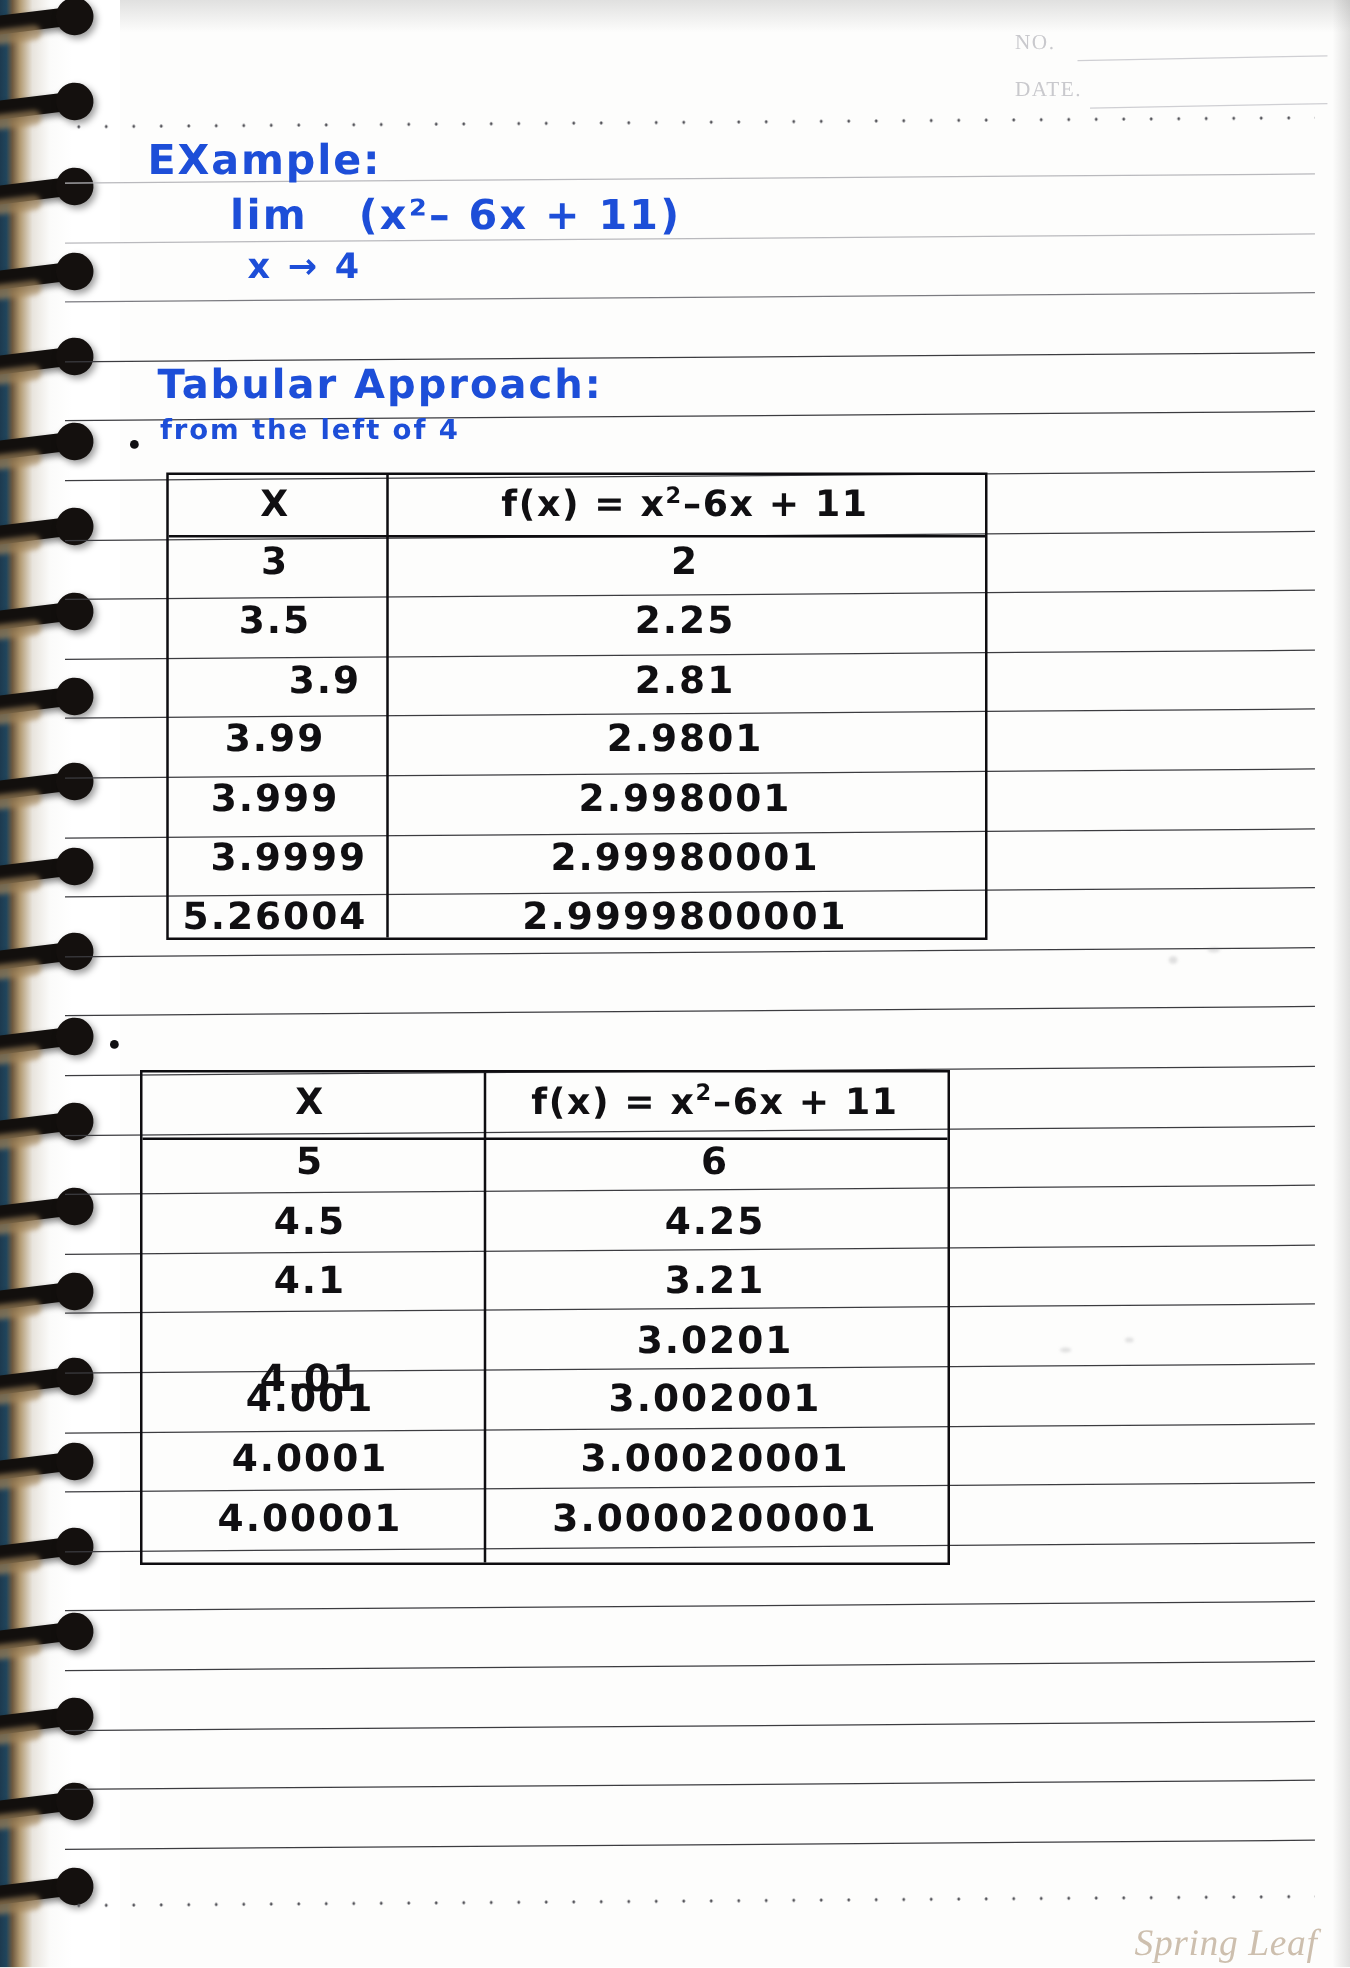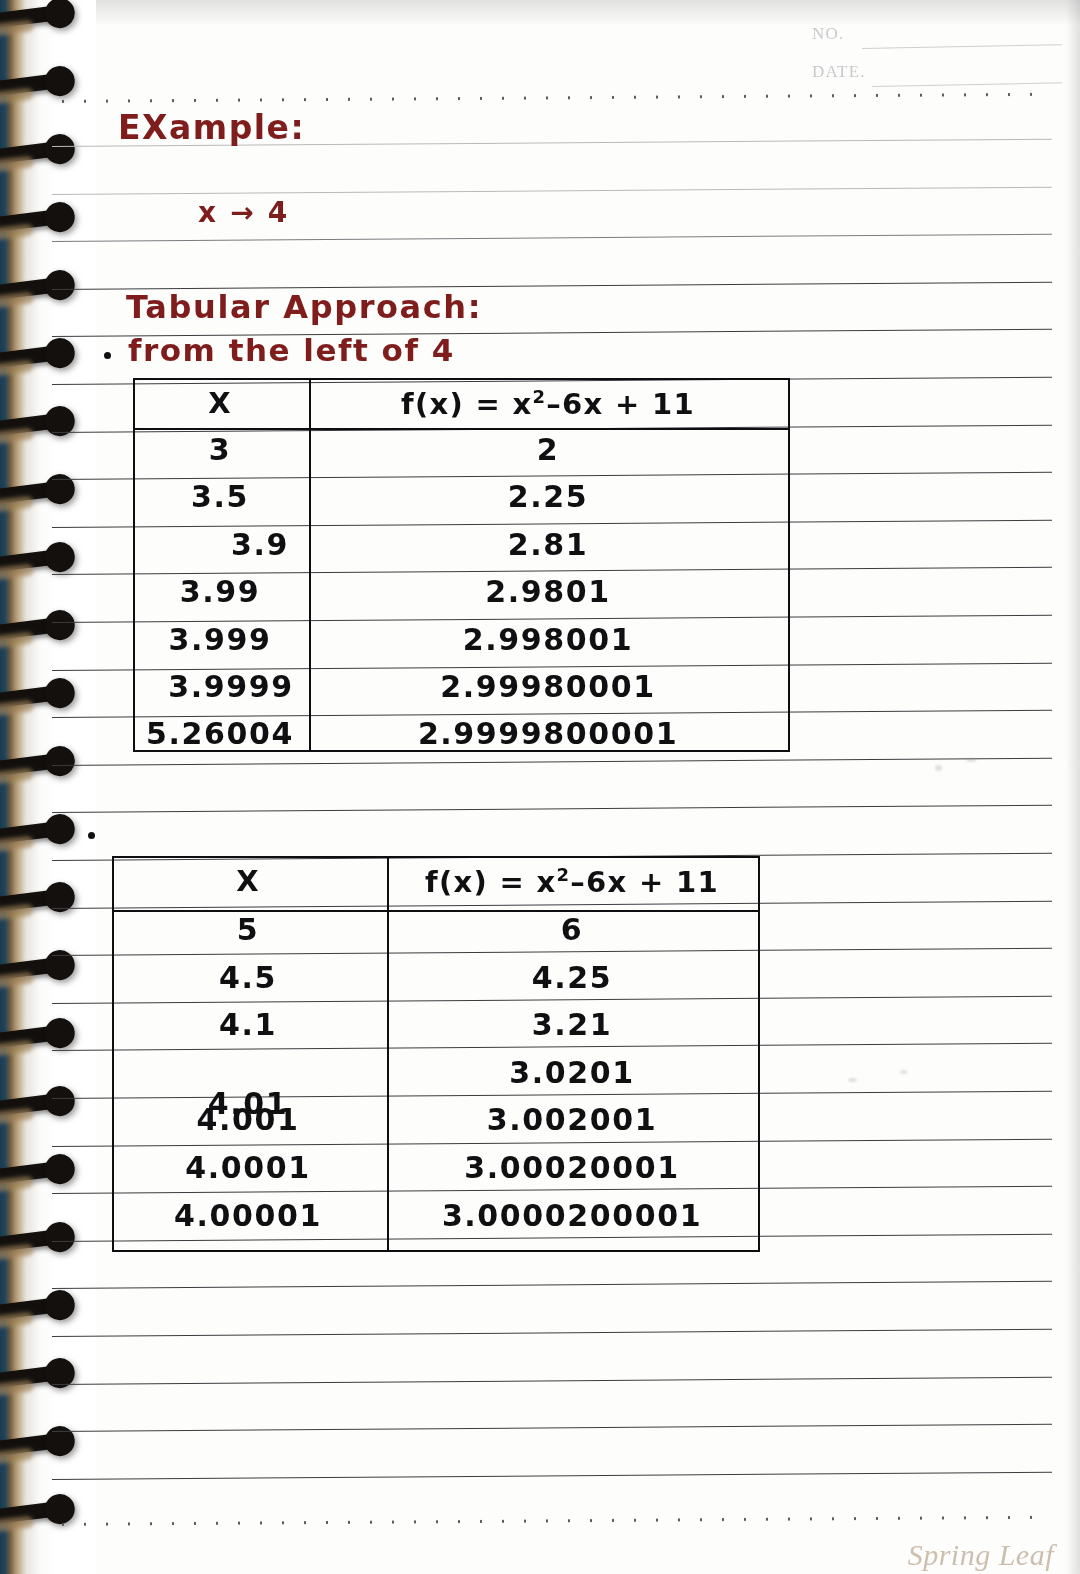--- a/index.html
+++ b/index.html
@@ -113,30 +113,30 @@
     height: 0;
     border-top: 1.4px solid #cfcfd3;
     transform-origin: left center;
     transform: rotate(-1.1deg);
   }
 
   
   .hw {
     position: absolute;
     font-family: "DejaVu Sans", sans-serif;
-    color: #7f1d1d;
+    color: #1d4ed8;
     white-space: nowrap;
     font-weight: 600;
     letter-spacing: 1px;
   }
   .hw-title   { font-size: 33px; letter-spacing: 1.5px; }
   .hw-expr    { font-size: 33px; letter-spacing: 1.8px; }
   .hw-sub     { font-size: 28px; letter-spacing: 2.2px; }
   .hw-section { font-size: 32px; letter-spacing: 1.6px; }
-  .hw-bullet  { font-size: 31px; letter-spacing: 1.5px; }
+  .hw-bullet  { font-size: 22px; letter-spacing: 1.5px; }
 
   .bullet-dot {
     position: absolute;
     width: 7px; height: 7px;
     background: #100f12;
     border-radius: 50%;
   }
 
   
   .tbl {
@@ -262,20 +262,25 @@
     </div>
 
   <div class="printed-label" style="left:812px; top:24px;">NO.</div>
   <div class="printed-rule" style="left:862px; top:48px; width:200px;"></div>
 
   <div class="printed-label" style="left:812px; top:62px;">DATE.</div>
   <div class="printed-rule" style="left:872px; top:86px; width:190px;"></div>
 
   <div class="hw hw-title" style="left:118px; top:108px;">EXample:</div>
 
+  <div class="hw hw-expr" style="left:184px; top:152px;">
+    <span>lim</span>
+    <span style="display:inline-block;width:14px;"></span>
+    <span>(x²– 6x + 11)</span>
+  </div>
 
   <div class="hw hw-sub" style="left:198px; top:196px;">x → 4</div>
 
   <div class="hw hw-section" style="left:126px; top:288px;">Tabular Approach:</div>
 
   <div class="bullet-dot" style="left:104px; top:352px;"></div>
   <div class="hw hw-bullet" style="left:128px; top:332px;">from  the  left  of  4</div>
 
   <div class="tbl" id="table-left" style="left:133px; top:378px; width:657px; height:374px;">
     <div class="tbl-divider" style="left:174px;"></div>

